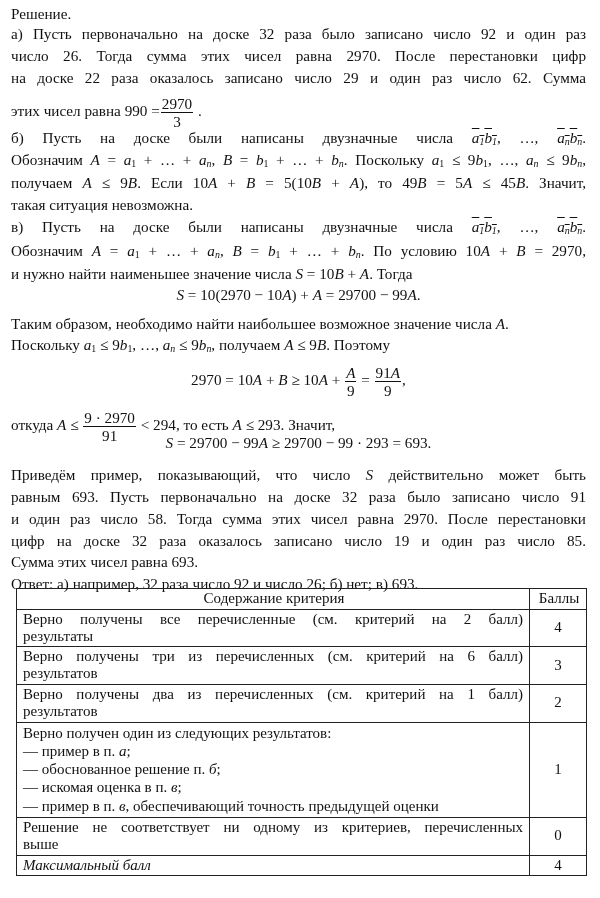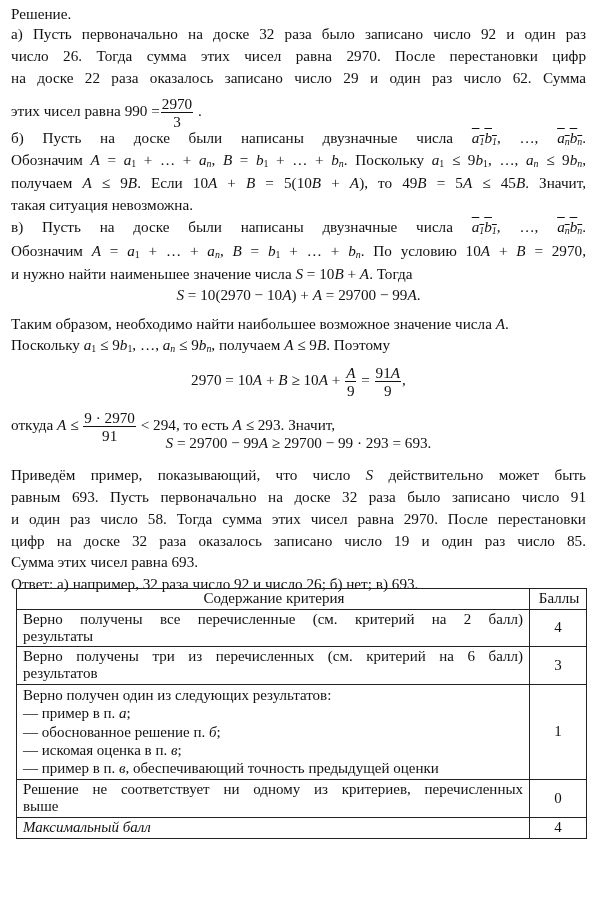--- a/index.html
+++ b/index.html
@@ -116,20 +116,27 @@
     <td class="pts">4</td>
   </tr>
   <tr>
     <td class="txt">
       <span class="jl">Верно получены три из перечисленных (см. критерий на 6 балл)</span>
       <span>результатов</span>
     </td>
     <td class="pts">3</td>
   </tr>
   <tr>
+    <td class="txt">
+      <span class="jl">Верно получены два из перечисленных (см. критерий на 1 балл)</span>
+      <span>результатов</span>
+    </td>
+    <td class="pts">2</td>
+  </tr>
+  <tr>
     <td style="line-height:1.22">
       <div>Верно получен один из следующих результатов:</div>
       <div>— пример в п. <i>а</i>;</div>
       <div>— обоснованное решение п. <i>б</i>;</div>
       <div>— искомая оценка в п. <i>в</i>;</div>
       <div>— пример в п. <i>в</i>, обеспечивающий точность предыдущей оценки</div>
     </td>
     <td class="pts">1</td>
   </tr>
   <tr>

